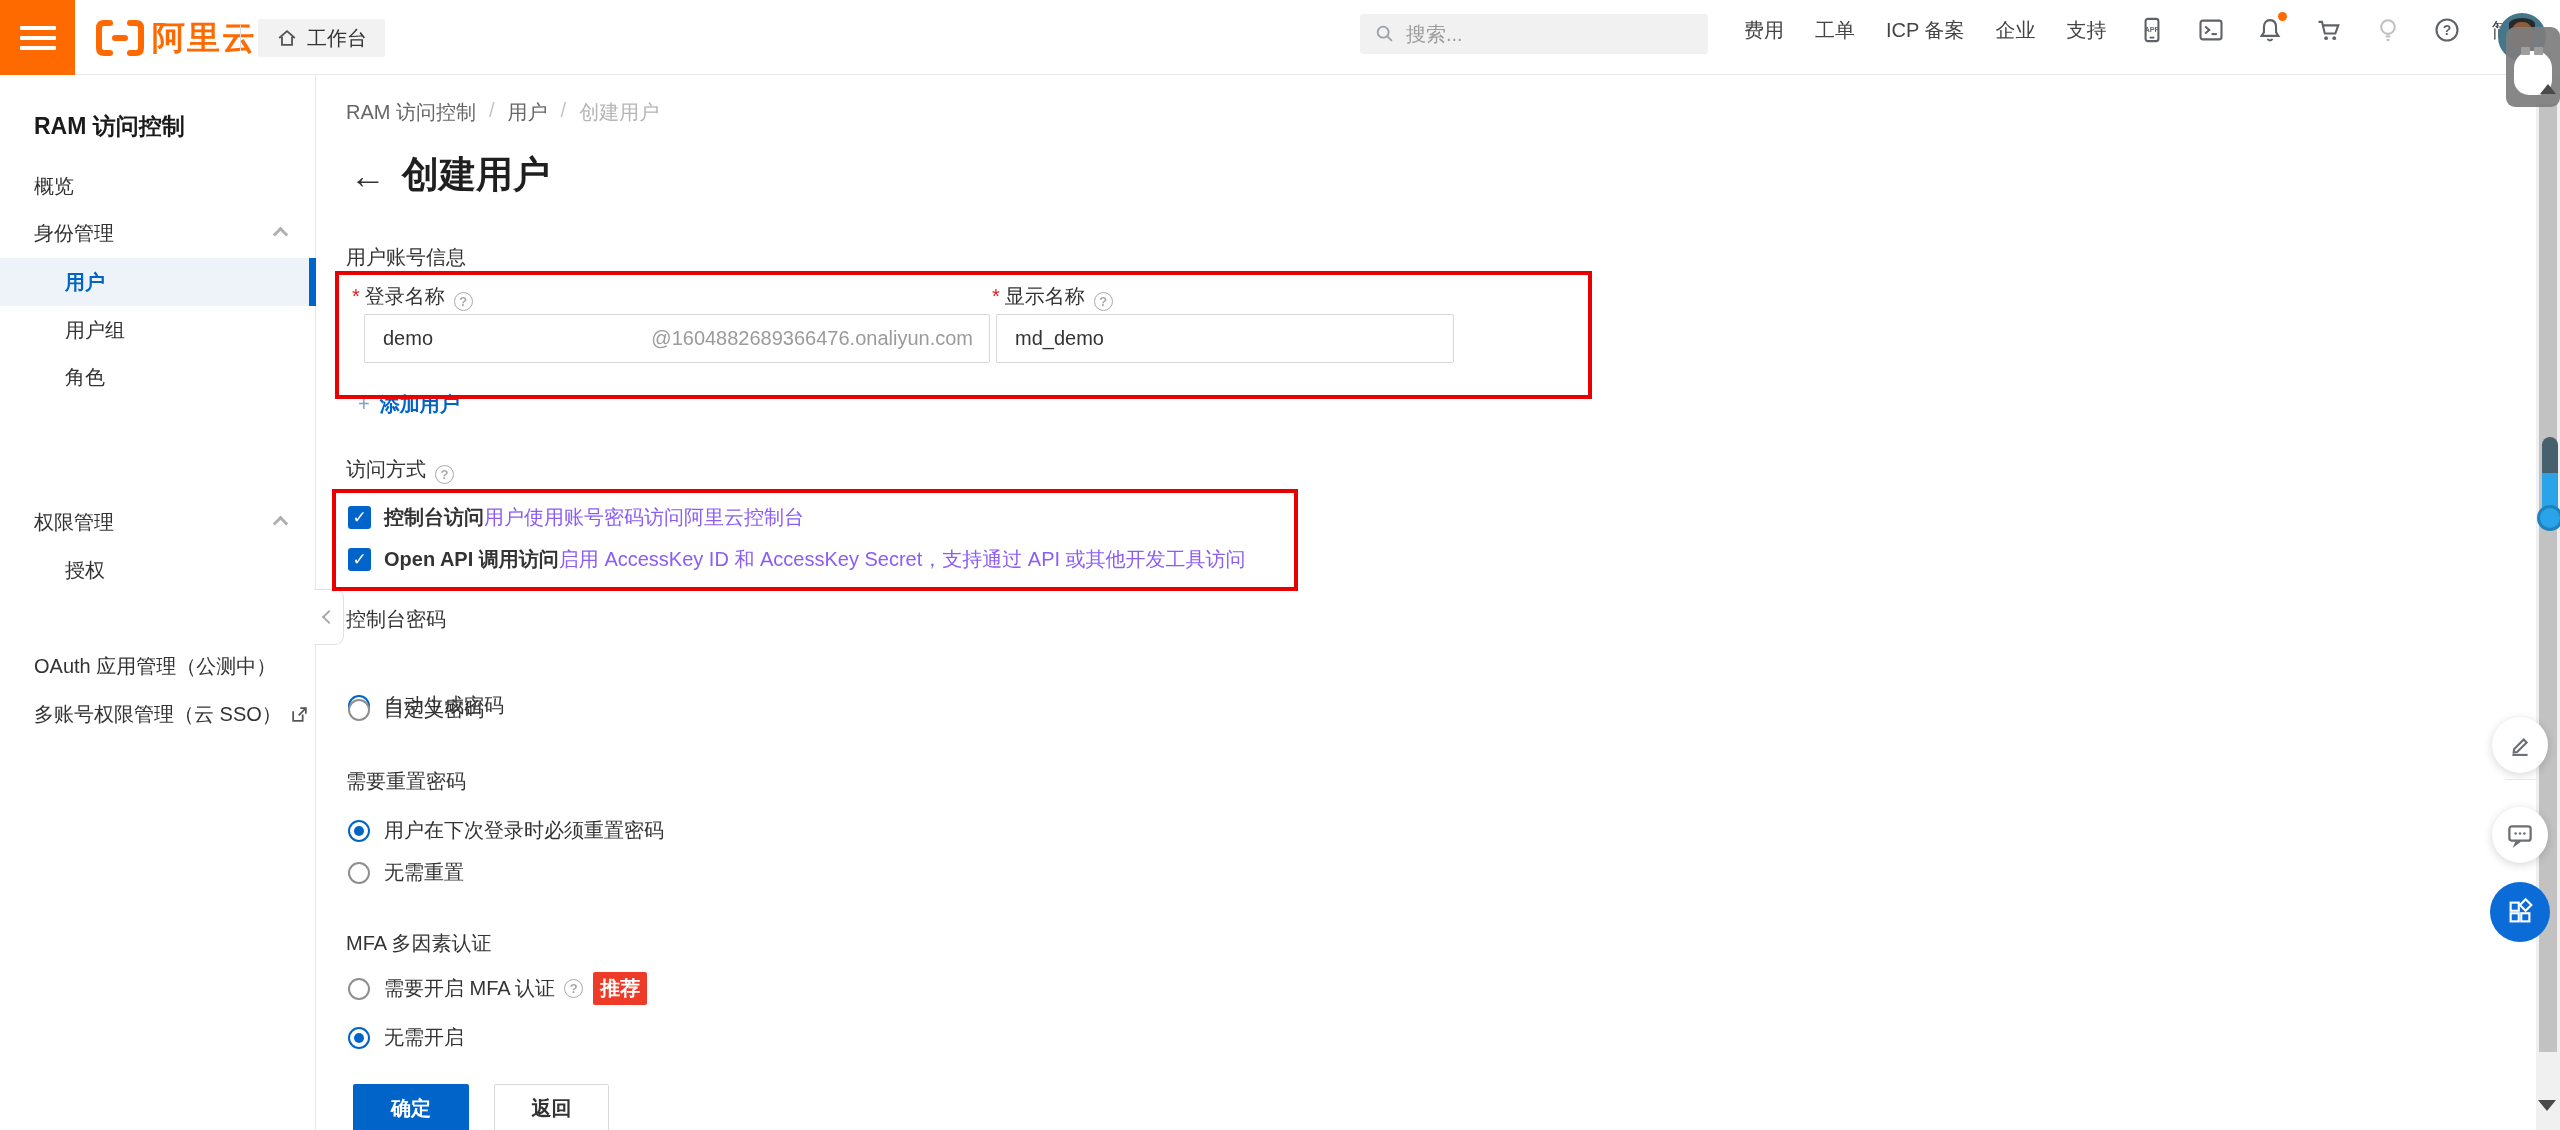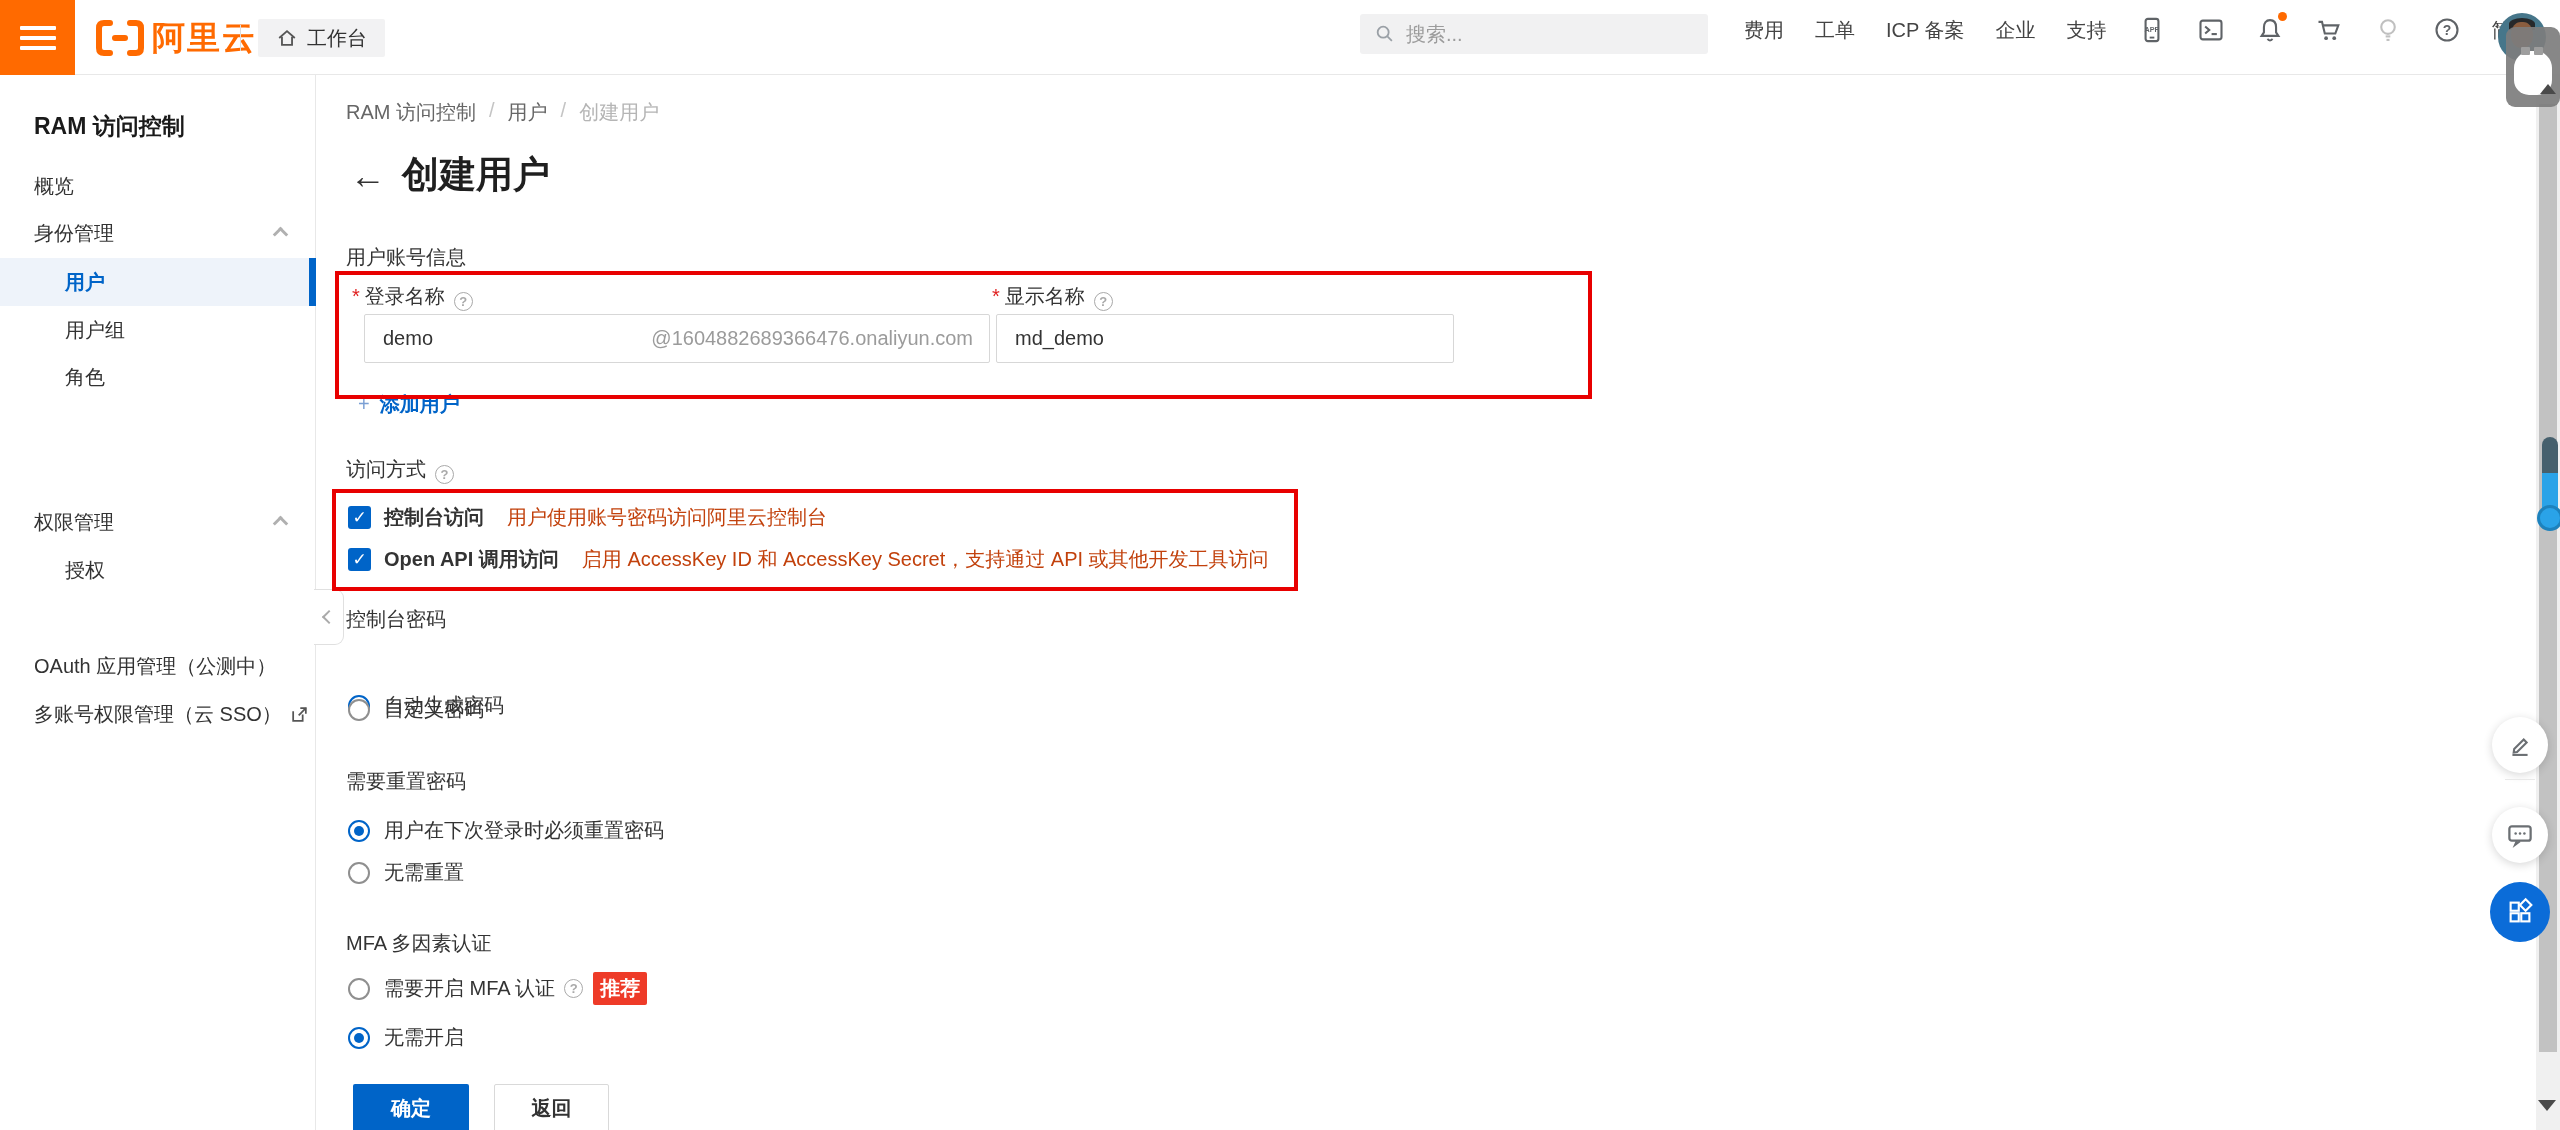--- a/index.html
+++ b/index.html
@@ -75,21 +75,21 @@
   .tinput .sfx { margin-left:auto; padding-right:16px; color:#9b9b9b; }
   .add-user { position:absolute; left:358px; top:391px; font-size:20px; display:flex; gap:10px;
               align-items:center; cursor:pointer; z-index:1; }
   .add-user .plus { color:#7a9fd4; }
   .add-user .txt { color:#0064c8; font-weight:bold; }
   .red-rect { position:absolute; border:4px solid #e80000; z-index:5; pointer-events:none; }
   .cb-row { position:absolute; display:flex; align-items:center; font-size:20px; }
   .checkbox { width:23px; height:23px; background:#0064c8; border-radius:3px; color:#fff; font-size:17px;
               display:flex; align-items:center; justify-content:center; cursor:pointer; }
   .cb-row .lbl { font-weight:bold; color:#333; margin-left:13px; }
-  .cb-row .desc { color:#c2410c; margin-left:23px; }
+  .cb-row .desc { color:#8b5cf6; }
   .radio-row { position:absolute; display:flex; align-items:center; font-size:20px; cursor:pointer; }
   .radio { width:22px; height:22px; border-radius:50%; border:2px solid #8f8f8f; background:#fff; position:relative; }
   .radio.sel { border-color:#0064c8; }
   .radio.sel::after { content:""; position:absolute; left:4px; top:4px; width:10px; height:10px;
                       border-radius:50%; background:#0064c8; }
   .radio-row .lbl { margin-left:14px; color:#333; }
   .badge { background:#ee3b28; color:#fff; font-size:20px; font-weight:bold; padding:3px 7px;
            border-radius:2px; margin-left:10px;text-align:right; }
   .btn { position:absolute; top:1084px; height:48px; border-radius:2px; font-size:20px; font-weight:bold;
          display:flex; align-items:center; justify-content:center; cursor:pointer; }

